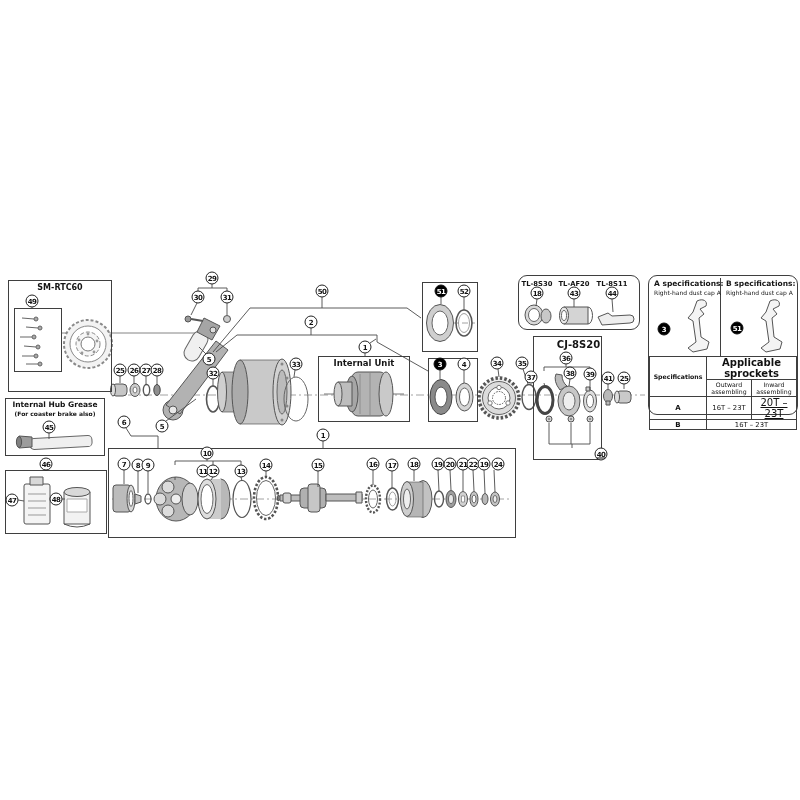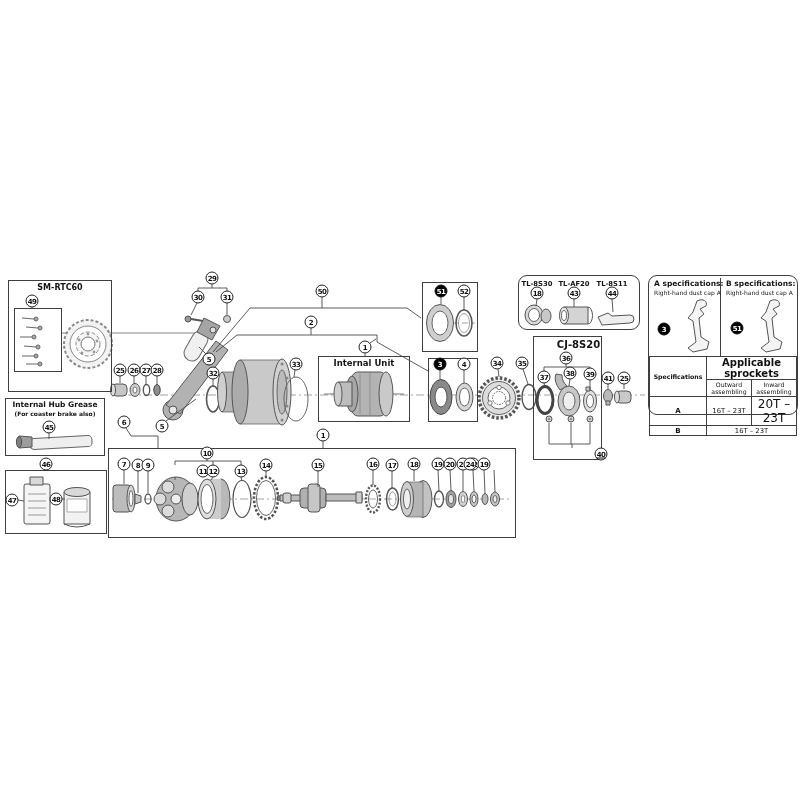--- a/index.html
+++ b/index.html
@@ -359,21 +359,21 @@
       <th rowspan="2" style="width:56px;font-size:6.2px;">Specifications</th>
       <th colspan="2" style="font-size:10px;">Applicable sprockets</th>
     </tr>
     <tr style="height:17px;">
       <th style="font-size:6.2px;font-weight:normal;white-space:normal;width:46px;">Outward assembling</th>
       <th style="font-size:6.2px;font-weight:normal;white-space:normal;width:46px;">Inward assembling</th>
     </tr>
     <tr style="height:10px;">
       <td class="b" style="font-size:7px;">A</td>
       <td style="font-size:6.8px;">16T – 23T</td>
-      <td style="font-size:12px;">20T – 23T</td>
+      <td style="font-size:10px;text-decoration:underline;">20T – 23T</td>
     </tr>
     <tr style="height:10px;">
       <td class="b" style="font-size:7px;">B</td>
       <td colspan="2" style="font-size:6.8px;">16T – 23T</td>
     </tr>
   </tbody>
     </table>
 
   <div class="callout-layer">
       <div class="callout" style="left: 32px; top: 301px;">49</div>
@@ -399,21 +399,21 @@
       <div class="callout" style="left: 146px; top: 370px;">27</div>
       <div class="callout" style="left: 157px; top: 370px;">28</div>
       <div class="callout" style="left: 213px; top: 373px;">32</div>
       <div class="callout" style="left: 296px; top: 364px;">33</div>
       <div class="callout" style="left: 365px; top: 347px;">1</div>
       <div class="callout filled" style="left: 440px; top: 364px;">3</div>
       <div class="callout" style="left: 464px; top: 364px;">4</div>
       <div class="callout" style="left: 497px; top: 363px;">34</div>
       <div class="callout" style="left: 522px; top: 363px;">35</div>
       <div class="callout" style="left: 566px; top: 358px;">36</div>
-      <div class="callout" style="left: 544px; top: 377px;">37</div>
+      <div class="callout" style="left: 531px; top: 377px;">37</div>
       <div class="callout" style="left: 570px; top: 373px;">38</div>
       <div class="callout" style="left: 590px; top: 374px;">39</div>
       <div class="callout" style="left: 601px; top: 454px; text-decoration: underline;">40</div>
       <div class="callout" style="left: 608px; top: 378px;">41</div>
       <div class="callout" style="left: 624px; top: 378px;">25</div>
       <div class="callout" style="left: 124px; top: 422px;">6</div>
       <div class="callout" style="left: 162px; top: 426px;">5</div>
       <div class="callout" style="left: 323px; top: 435px;">1</div>
       <div class="callout" style="left: 124px; top: 464px;">7</div>
       <div class="callout" style="left: 138px; top: 465px;">8</div>
@@ -425,16 +425,16 @@
       <div class="callout" style="left: 266px; top: 465px;">14</div>
       <div class="callout" style="left: 318px; top: 465px;">15</div>
       <div class="callout" style="left: 373px; top: 464px;">16</div>
       <div class="callout" style="left: 392px; top: 465px;">17</div>
       <div class="callout" style="left: 414px; top: 464px;">18</div>
       <div class="callout" style="left: 438px; top: 464px;">19</div>
       <div class="callout" style="left: 450px; top: 464px;">20</div>
       <div class="callout" style="left: 463px; top: 464px;">21</div>
       <div class="callout" style="left: 473px; top: 464px;">22</div>
       <div class="callout" style="left: 484px; top: 464px;">19</div>
-      <div class="callout" style="left: 470px; top: 464px;">24</div>
+      <div class="callout" style="left: 498px; top: 464px;">24</div>
     </div>
 
 </div>
 
 </body></html>

